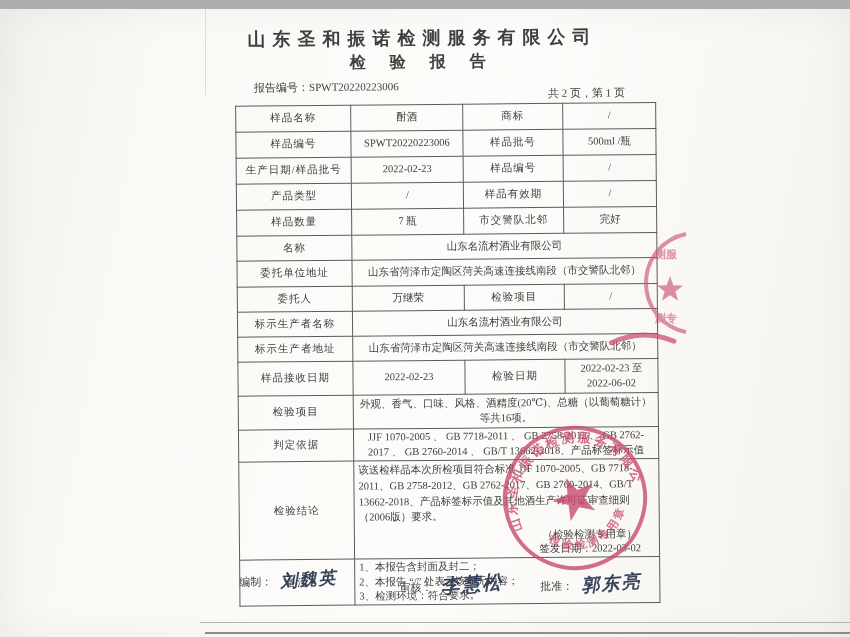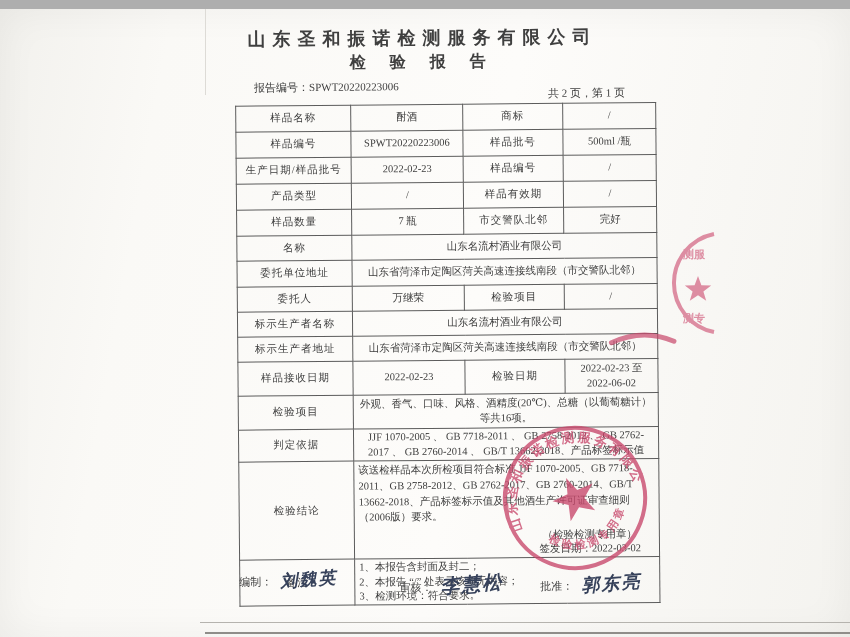--- a/index.html
+++ b/index.html
@@ -191,21 +191,21 @@
     <polygon points="80,58 85.3,73.5 101.9,73.8 88.6,83.7 93.4,99.5 80,90 66.6,99.5 71.4,83.7 58.1,73.8 74.7,73.5" fill="#c8476b"></polygon>
     <text font-size="13" font-weight="bold" fill="#c8476b" letter-spacing="2.5" font-family="Liberation Serif, serif">
       <textPath href="#arcTop" startOffset="4%">山东圣和振诺检测服务有限公司</textPath>
     </text>
     <text font-size="11" font-weight="bold" fill="#c8476b" letter-spacing="3" font-family="Liberation Serif, serif">
       <textPath href="#arcBot" startOffset="8%">检验检测专用章</textPath>
     </text>
   </svg>
 </div>
 
-<div class="stamp-wrap" style="left:668px;top:232px;width:52px;height:102px;opacity:0.65;text-align:right;">
+<div class="stamp-wrap" style="left:640px;top:232px;width:52px;height:102px;opacity:0.65;text-align:right;">
   <svg width="52" height="102" viewBox="0 0 52 102">
     <path d="M 46,2 A 50,50 0 0 0 46,100" fill="none" stroke="#cf5577" stroke-width="4"></path>
     <polygon points="30,44 33.4,53.2 43.2,53.4 35.4,59.4 38.2,68.8 30,63.2 21.8,68.8 24.6,59.4 16.8,53.4 26.6,53.2" fill="#cf5577"></polygon>
     <text x="26" y="26" font-size="11" font-weight="bold" fill="#cf5577" text-anchor="middle" font-family="Liberation Serif, serif">测服</text>
     <text x="26" y="90" font-size="11" font-weight="bold" fill="#cf5577" text-anchor="middle" font-family="Liberation Serif, serif">测专</text>
   </svg>
 </div>
 
 <div class="stamp-wrap" style="left:608px;top:326px;width:70px;height:26px;opacity:0.7;transform:rotate(6deg);">
   <svg width="70" height="26" viewBox="0 0 70 26">

